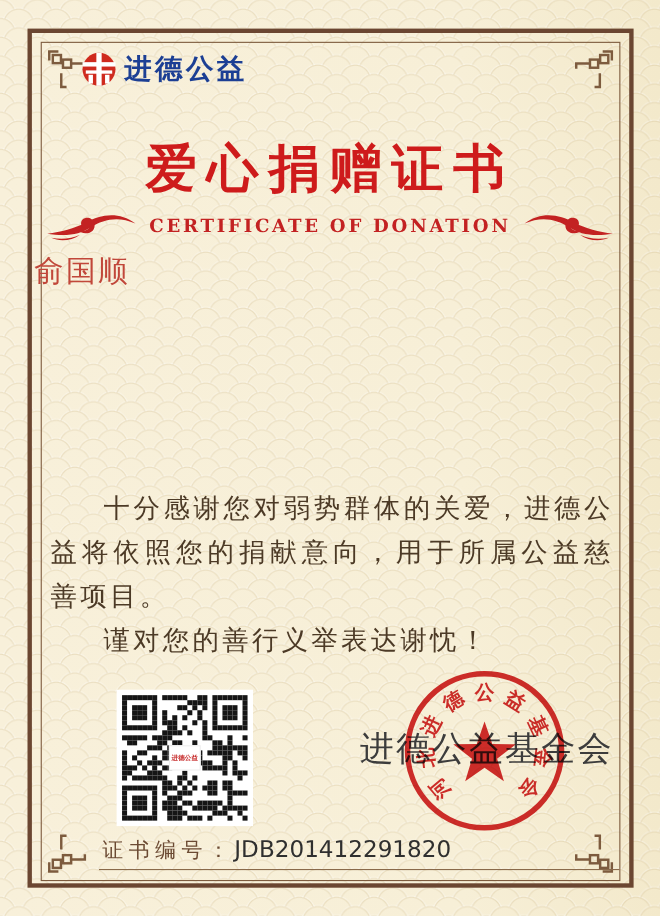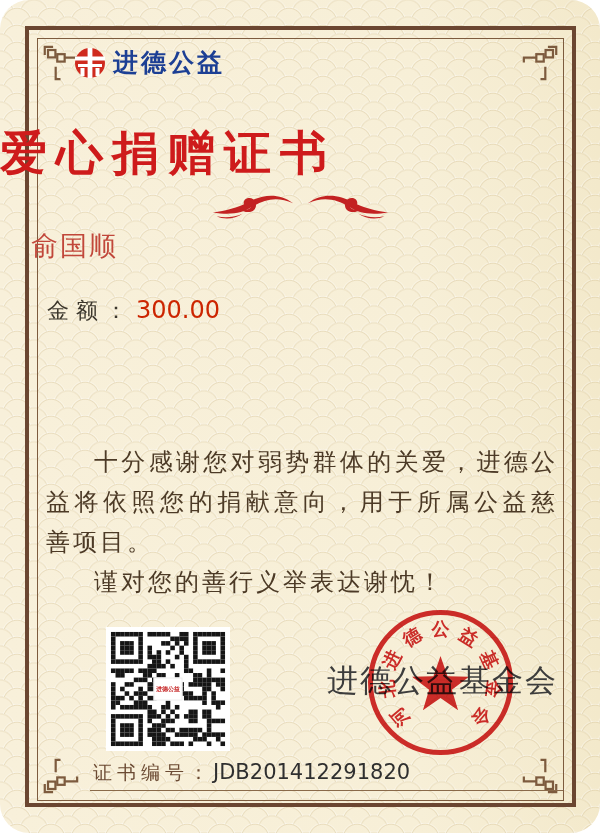--- a/index.html
+++ b/index.html
@@ -8,37 +8,36 @@
     width:600px;height:833px;
     overflow:hidden;
     font-family:"DejaVu Serif", serif;
     background-color:#f7efd8;
     background-image:
       radial-gradient(circle 16px at 50% 128%, rgba(0,0,0,0) 12.5px, rgba(201,178,128,.30) 13.5px, rgba(255,255,255,.35) 14.5px, rgba(0,0,0,0) 15.5px),
       radial-gradient(circle 16px at 50% 128%, rgba(0,0,0,0) 12.5px, rgba(201,178,128,.30) 13.5px, rgba(255,255,255,.35) 14.5px, rgba(0,0,0,0) 15.5px),
       linear-gradient(90deg,#f8f0da 0%,#f7efd7 70%,#f3e9cb 100%);
     background-size:34px 17px,34px 17px,100% 100%;
     background-position:0 0,17px 8.5px,0 0;
-    border-radius:29px;
   }
   
   .frame-outer{position:absolute;left:25px;top:26px;right:24px;bottom:26px;border:4px solid #6b4631;pointer-events:none;}
   .frame-inner{position:absolute;left:37px;top:38px;right:36px;bottom:32px;border:1px solid #7d5b3e;pointer-events:none;}
   .corner{position:absolute;width:37px;height:37px;color:#7d5b3e;}
   .corner.tl{left:42px;top:44px;}
   .corner.tr{right:41px;top:44px;transform:scaleX(-1);}
   .corner.bl{left:42px;bottom:38px;transform:scaleY(-1);}
   .corner.br{right:41px;bottom:38px;transform:scale(-1,-1);}
   
   .logo{position:absolute;left:74px;top:46px;}
   .logo-row{display:flex;align-items:center;gap:7px;}
   .logo-cn{font-family:"DejaVu Sans",sans-serif;font-weight:bold;font-size:25px;color:#1c3f94;letter-spacing:3px;}
   .logo-en{font-family:"DejaVu Sans",sans-serif;font-weight:bold;font-size:12.5px;color:#1c3f94;letter-spacing:1.5px;text-align:center;margin-top:1px;}
   .tagline{position:absolute;left:0;top:101px;width:100%;text-align:center;font-size:20px;color:#46423a;letter-spacing:9px;}
-  .main-title{position:absolute;left:0;top:122px;width:100%;font-size:47px;font-weight:bold;color:#ce1b1b;letter-spacing:9px;}
+  .main-title{position:absolute;left:0;top:122px;width:100%;text-align:center;font-size:47px;font-weight:bold;color:#ce1b1b;letter-spacing:9px;}
   .subtitle-row{position:absolute;left:0;top:189px;width:100%;display:flex;justify-content:center;align-items:center;gap:11px;}
   .subtitle{font-size:16.5px;font-weight:bold;color:#c32222;letter-spacing:2.5px;}
   .flourish{width:84px;height:32px;color:#c32222;}
   .flourish.right{transform:scaleX(-1);}
   
   .recipient{position:absolute;left:31px;top:228px;font-family:"DejaVu Sans",sans-serif;font-size:27px;color:#c1473a;letter-spacing:2px;}
   .field{position:absolute;left:47px;white-space:nowrap;}
   .field-amount{top:296px;}
   .field-date{top:338px;}
   .field-project{top:378px;}
@@ -125,34 +124,32 @@
   <div class="main-title">爱心捐赠证书</div>
 
   <div class="subtitle-row">
     <svg class="flourish" viewBox="0 0 90 34">
       <g fill="currentColor">
         <path d="M2,25 C20,28 34,26 44,19 C58,10 72,8 88,15 C72,3 54,6 40,14 C28,20 16,23 2,25 Z"></path>
         <path d="M30,21 c9,7 20,3 18,-6 c-2,-8 -13,-7 -13,0 c0,5 6,6 9,2 c-2,6 -9,6 -14,4 Z"></path>
         <path d="M6,29 c10,2 20,1 28,-3 c-8,6 -20,7 -28,3 Z"></path>
       </g>
     </svg>
+    <span class="subtitle">CERTIFICATE OF DONATION</span>
     <svg class="flourish right" viewBox="0 0 90 34">
       <g fill="currentColor">
         <path d="M2,25 C20,28 34,26 44,19 C58,10 72,8 88,15 C72,3 54,6 40,14 C28,20 16,23 2,25 Z"></path>
         <path d="M30,21 c9,7 20,3 18,-6 c-2,-8 -13,-7 -13,0 c0,5 6,6 9,2 c-2,6 -9,6 -14,4 Z"></path>
         <path d="M6,29 c10,2 20,1 28,-3 c-8,6 -20,7 -28,3 Z"></path>
       </g>
     </svg>
   </div>
 
   <div class="recipient">俞国顺</div>
 
-  <div class="field field-amount">
-    <span class="field-label">金额：</span><span class="field-value">300.00</span>
-  </div>
 
   <p class="body-par">十分感谢您对弱势群体的关爱，进德公益将依照您的捐献意向，用于所属公益慈善项目。</p>
   <p class="thanks">谨对您的善行义举表达谢忱！</p>
 
   <div class="qr">
     <svg width="124" height="124" viewBox="0 0 125 125" fill="#151515">
         <rect x="5" y="5" width="4.6" height="4.6"></rect>
         <rect x="9.6" y="5" width="4.6" height="4.6"></rect>
         <rect x="14.2" y="5" width="4.6" height="4.6"></rect>
         <rect x="18.799999999999997" y="5" width="4.6" height="4.6"></rect>

